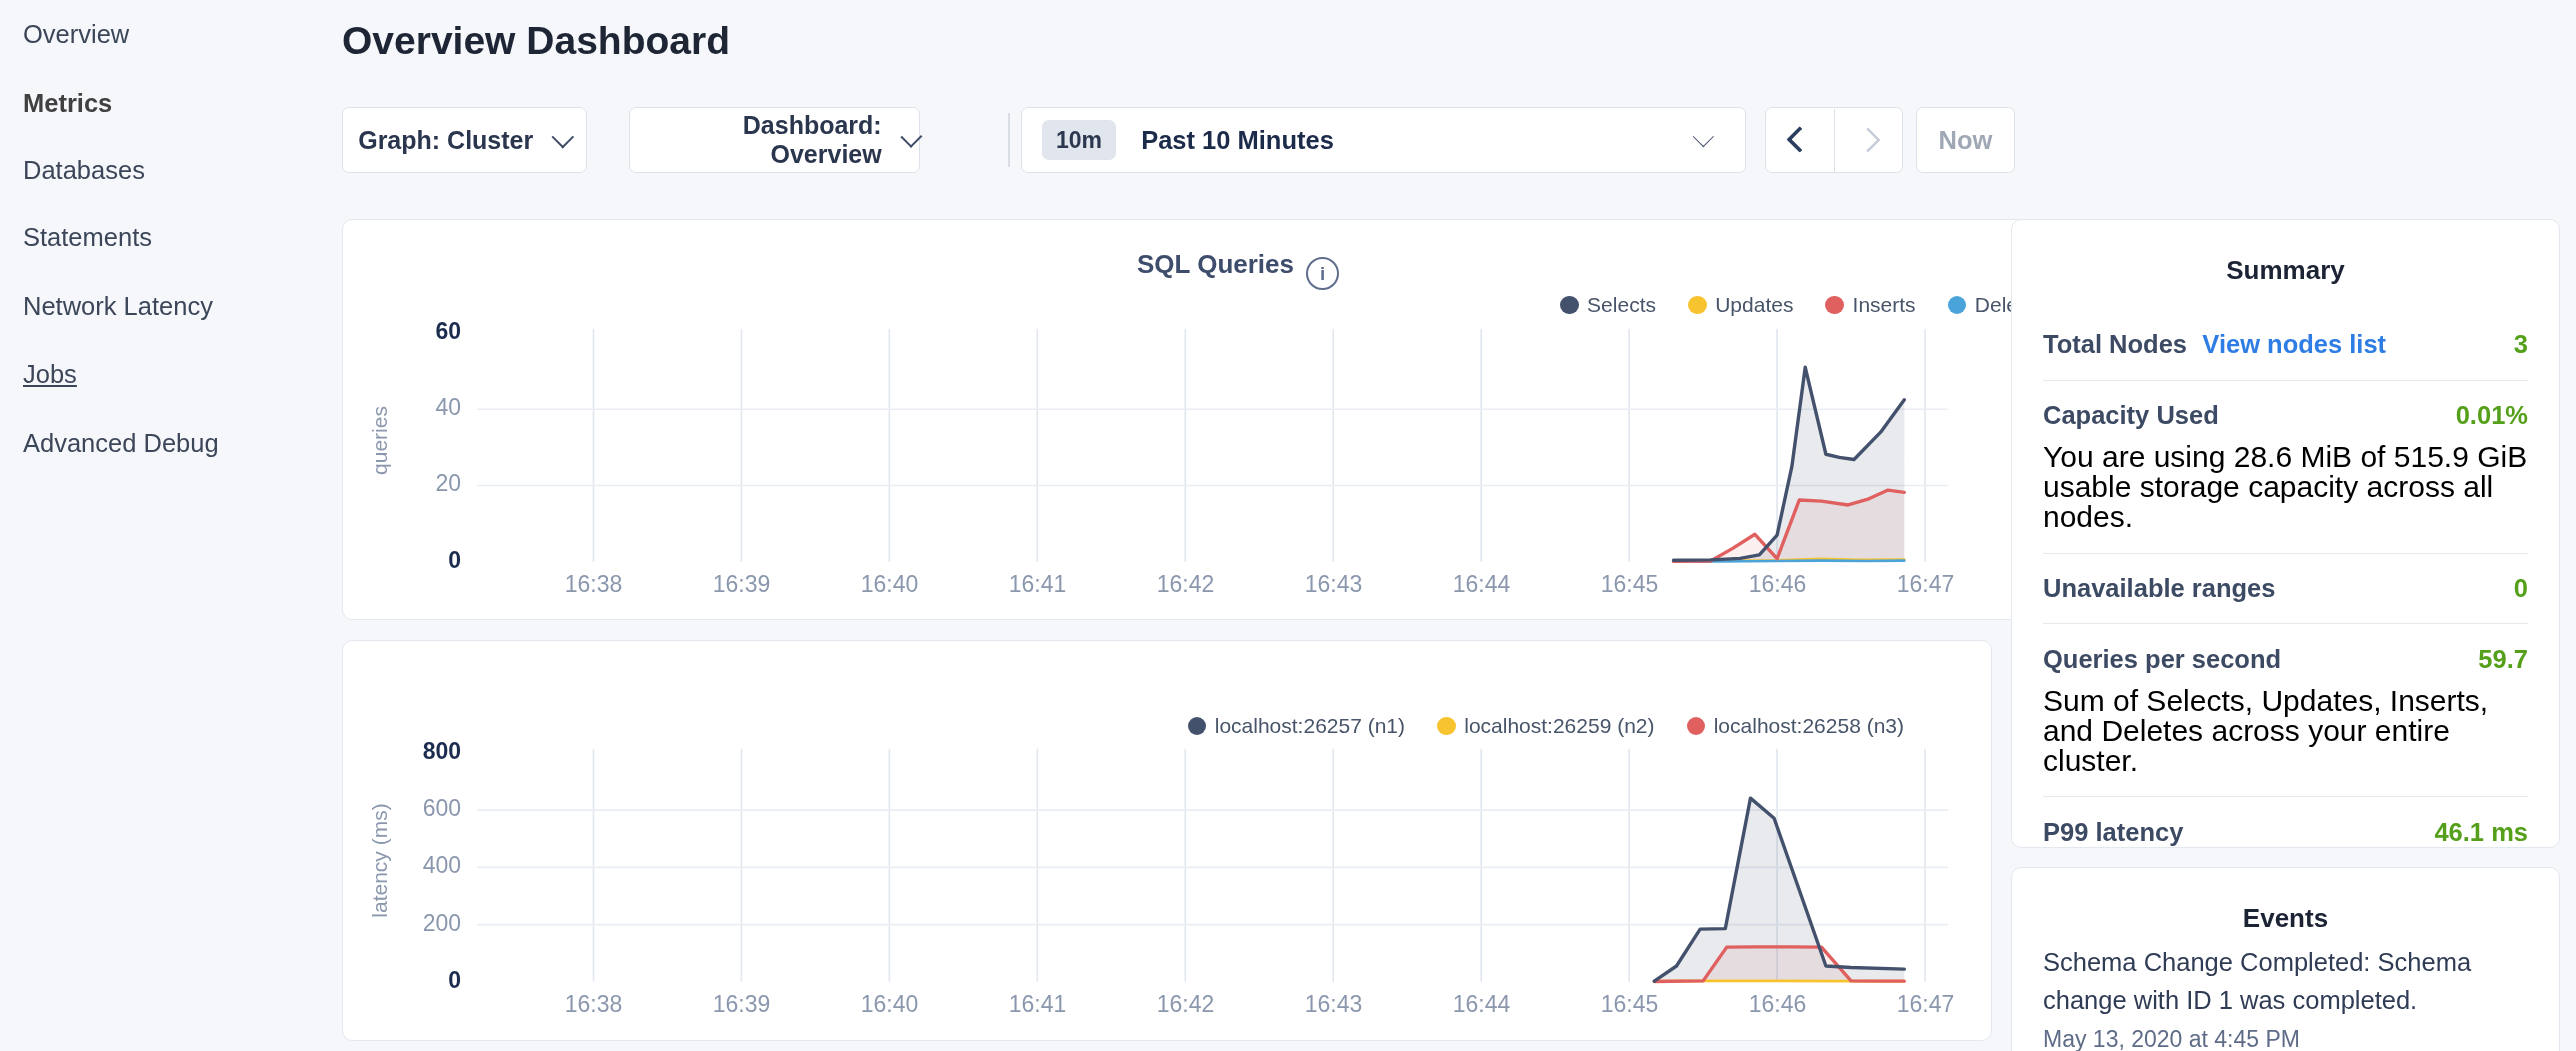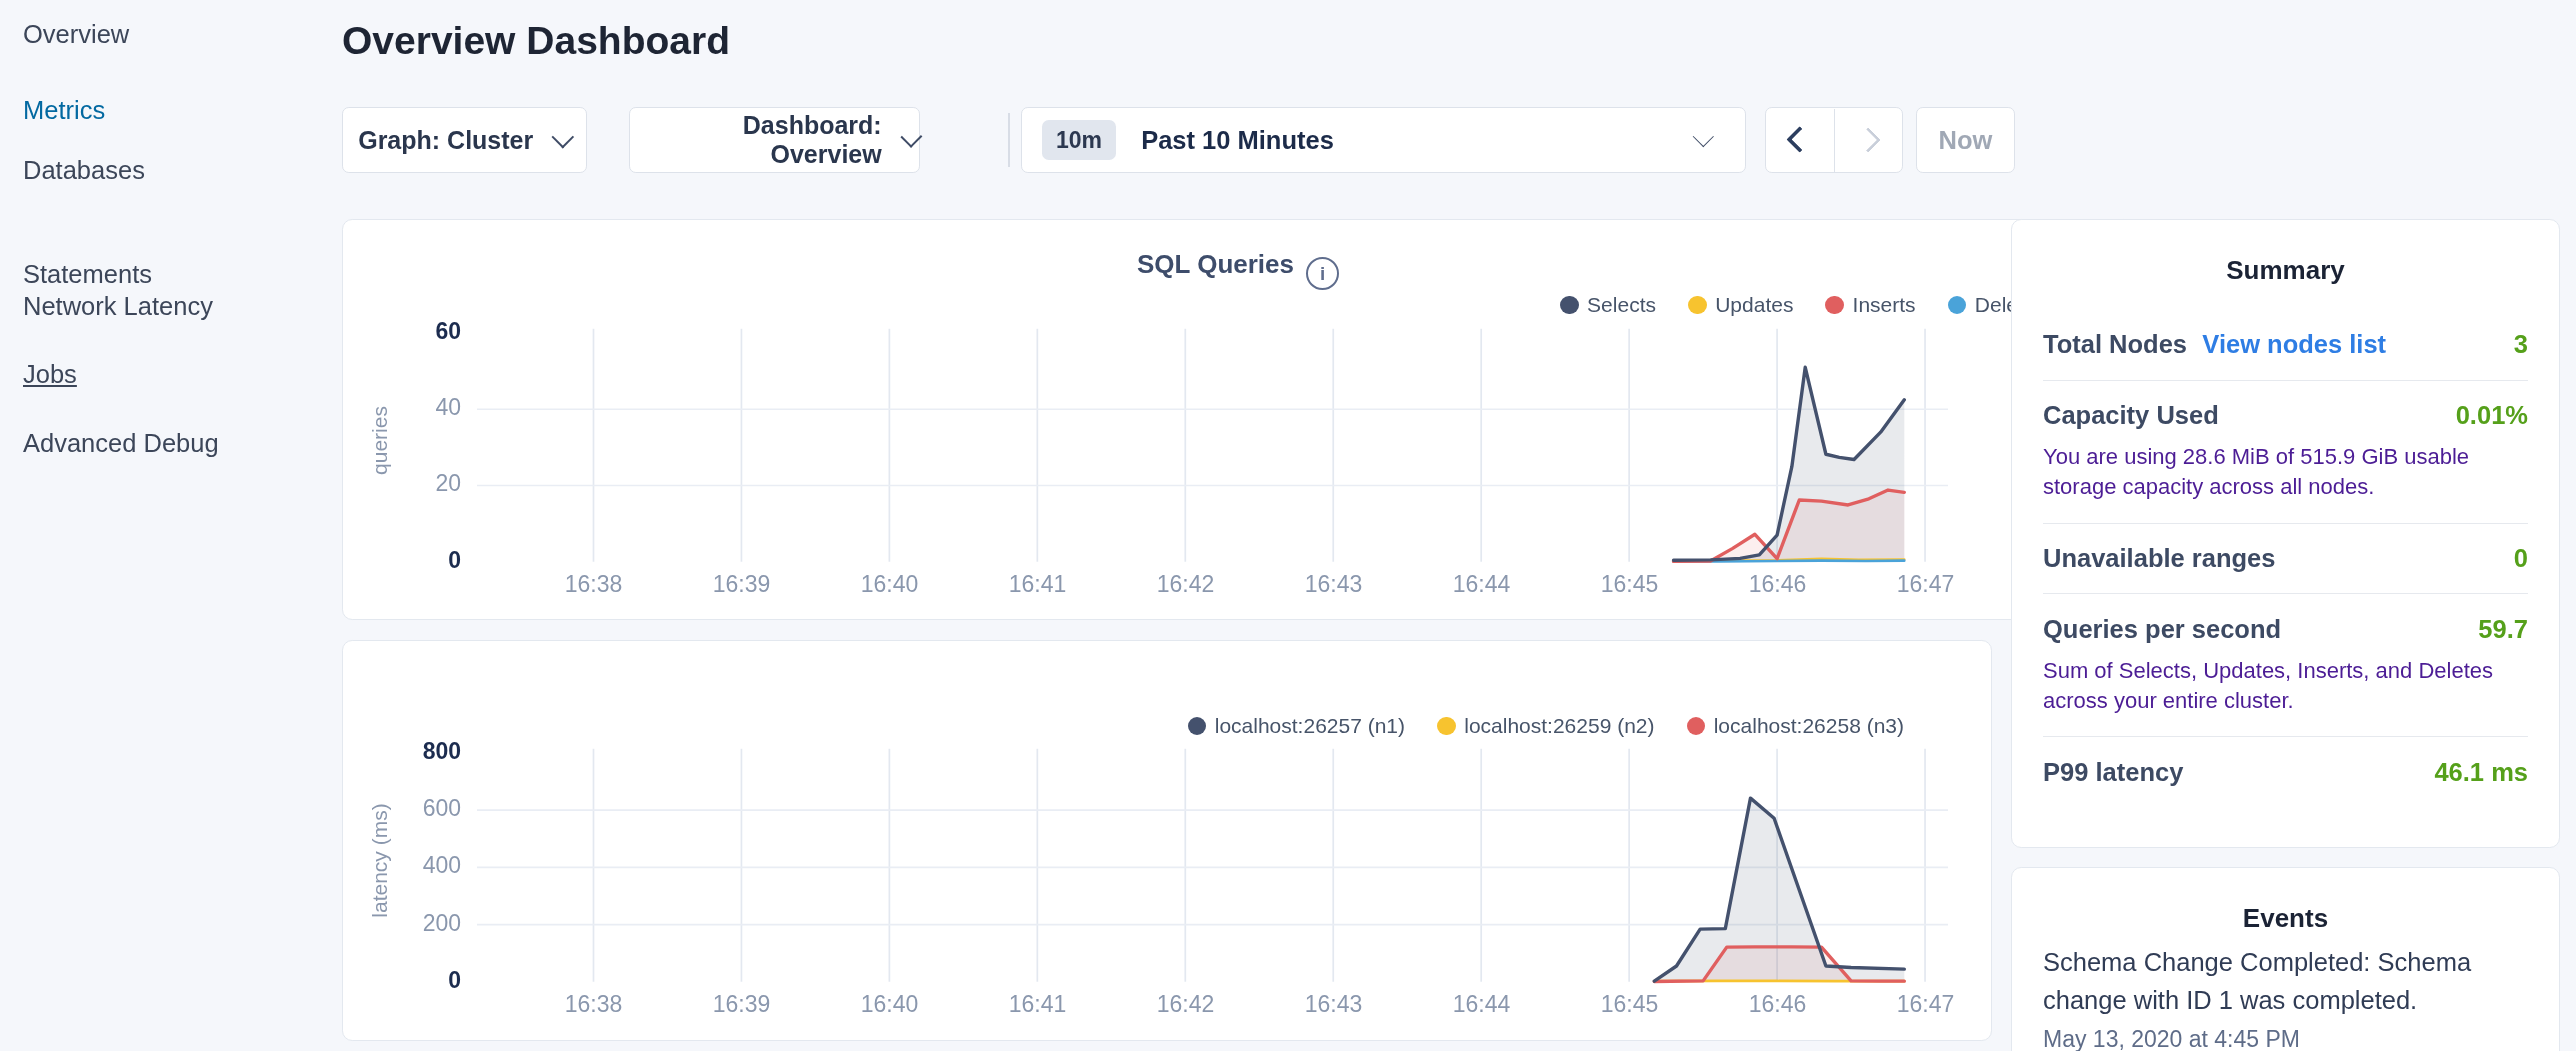--- a/index.html
+++ b/index.html
@@ -5,21 +5,21 @@
   html,body{margin:0;padding:0;}
   body{
     width:2576px;height:1051px;position:relative;overflow:hidden;
     background:#f5f7fb;
     font-family:"Liberation Sans", sans-serif;
     color:#3c4659;
   }
   .abs{position:absolute;}
   
   .side-item{position:absolute;left:23px;font-size:25.5px;line-height:31px;color:#3c4659;cursor:pointer;white-space:nowrap;}
-  .side-item.active{color:#0369a1;font-weight:400;margin-top:7px;}
+  .side-item.active{color:#404040;font-weight:700;}
   
   .page-title{position:absolute;left:342px;top:18.7px;font-size:39px;font-weight:600;color:#1e2534;margin:0;}
   
   .ctl{position:absolute;top:107px;height:66px;background:#fff;border:1.7px solid #dde2ea;border-radius:6.8px;
        display:flex;align-items:center;justify-content:center;box-sizing:border-box;cursor:pointer;}
   .ctl-label{font-size:25px;font-weight:600;color:#2a364d;}
   .chev{width:13.6px;height:13.6px;border-right:2.6px solid #3f4c66;border-bottom:2.6px solid #3f4c66;
         transform:rotate(45deg);margin-top:-6.8px;display:inline-block;}
   .vdiv{position:absolute;left:1008px;top:113px;width:1.7px;height:54px;background:#d8dde6;}
   .timebox{justify-content:flex-start;padding-left:20.4px;}
@@ -47,33 +47,33 @@
   .yunit{position:absolute;width:272px;height:27px;text-align:center;font-size:21px;color:#8a97ad;transform:rotate(-90deg);}
   
   .panel-title{position:absolute;left:0;right:0;top:31px;text-align:center;font-size:26px;font-weight:700;color:#1b2335;margin:4px;}
   .summary-body{position:absolute;top:90px;left:31px;right:31px;}
   .srow{padding:20.4px 0;}
   .srow + .srow{border-top:1.7px solid #e6e9ee;}
   .srow-main{display:flex;justify-content:space-between;align-items:baseline;}
   .srow-label{font-size:25.5px;font-weight:700;color:#3d4a63;}
   .srow-link{font-size:25.5px;font-weight:700;color:#2e7de4;margin-left:15.3px;cursor:pointer;}
   .srow-value{font-size:25.5px;font-weight:700;color:#55a01a;white-space:nowrap;}
-  .srow-sub{margin-top:12px;font-size:22px;line-height:30px;color:#4c1d95;max-width:510px;}
+  .srow-sub{margin-top:12px;font-size:30px;line-height:30px;color:#000000;max-width:510px;}
   .events-body{position:absolute;top:75px;left:31px;right:31px;}
   .event-text{font-size:25.5px;line-height:38px;color:#303c55;max-width:442px;}
   .event-time{margin-top:6.8px;font-size:23px;color:#5e6c88;}
 </style>
 </head>
 <body>
 
 <nav class="abs" id="sidebar" style="left:0;top:0;width:323px;height:1051px;">
     <div class="side-item" style="top: 18.7px;">Overview</div>
     <div class="side-item active" style="top: 88px;">Metrics</div>
     <div class="side-item" style="top: 155px;">Databases</div>
-    <div class="side-item" style="top: 222px; margin-top: 37px;">Statements</div>
+    <div class="side-item" style="top: 222px;">Statements</div>
     <div class="side-item" style="top: 291px;">Network Latency</div>
     <div class="side-item" style="top: 359px; text-decoration: underline;">Jobs</div>
     <div class="side-item" style="top: 428px;">Advanced Debug</div>
   </nav>
 
 <h1 class="page-title">Overview Dashboard</h1>
 
 <div class="ctl" style="left:342px;width:245px;gap:22px;">
   <span class="ctl-label">Graph: Cluster</span>
   <span class="chev"></span>

